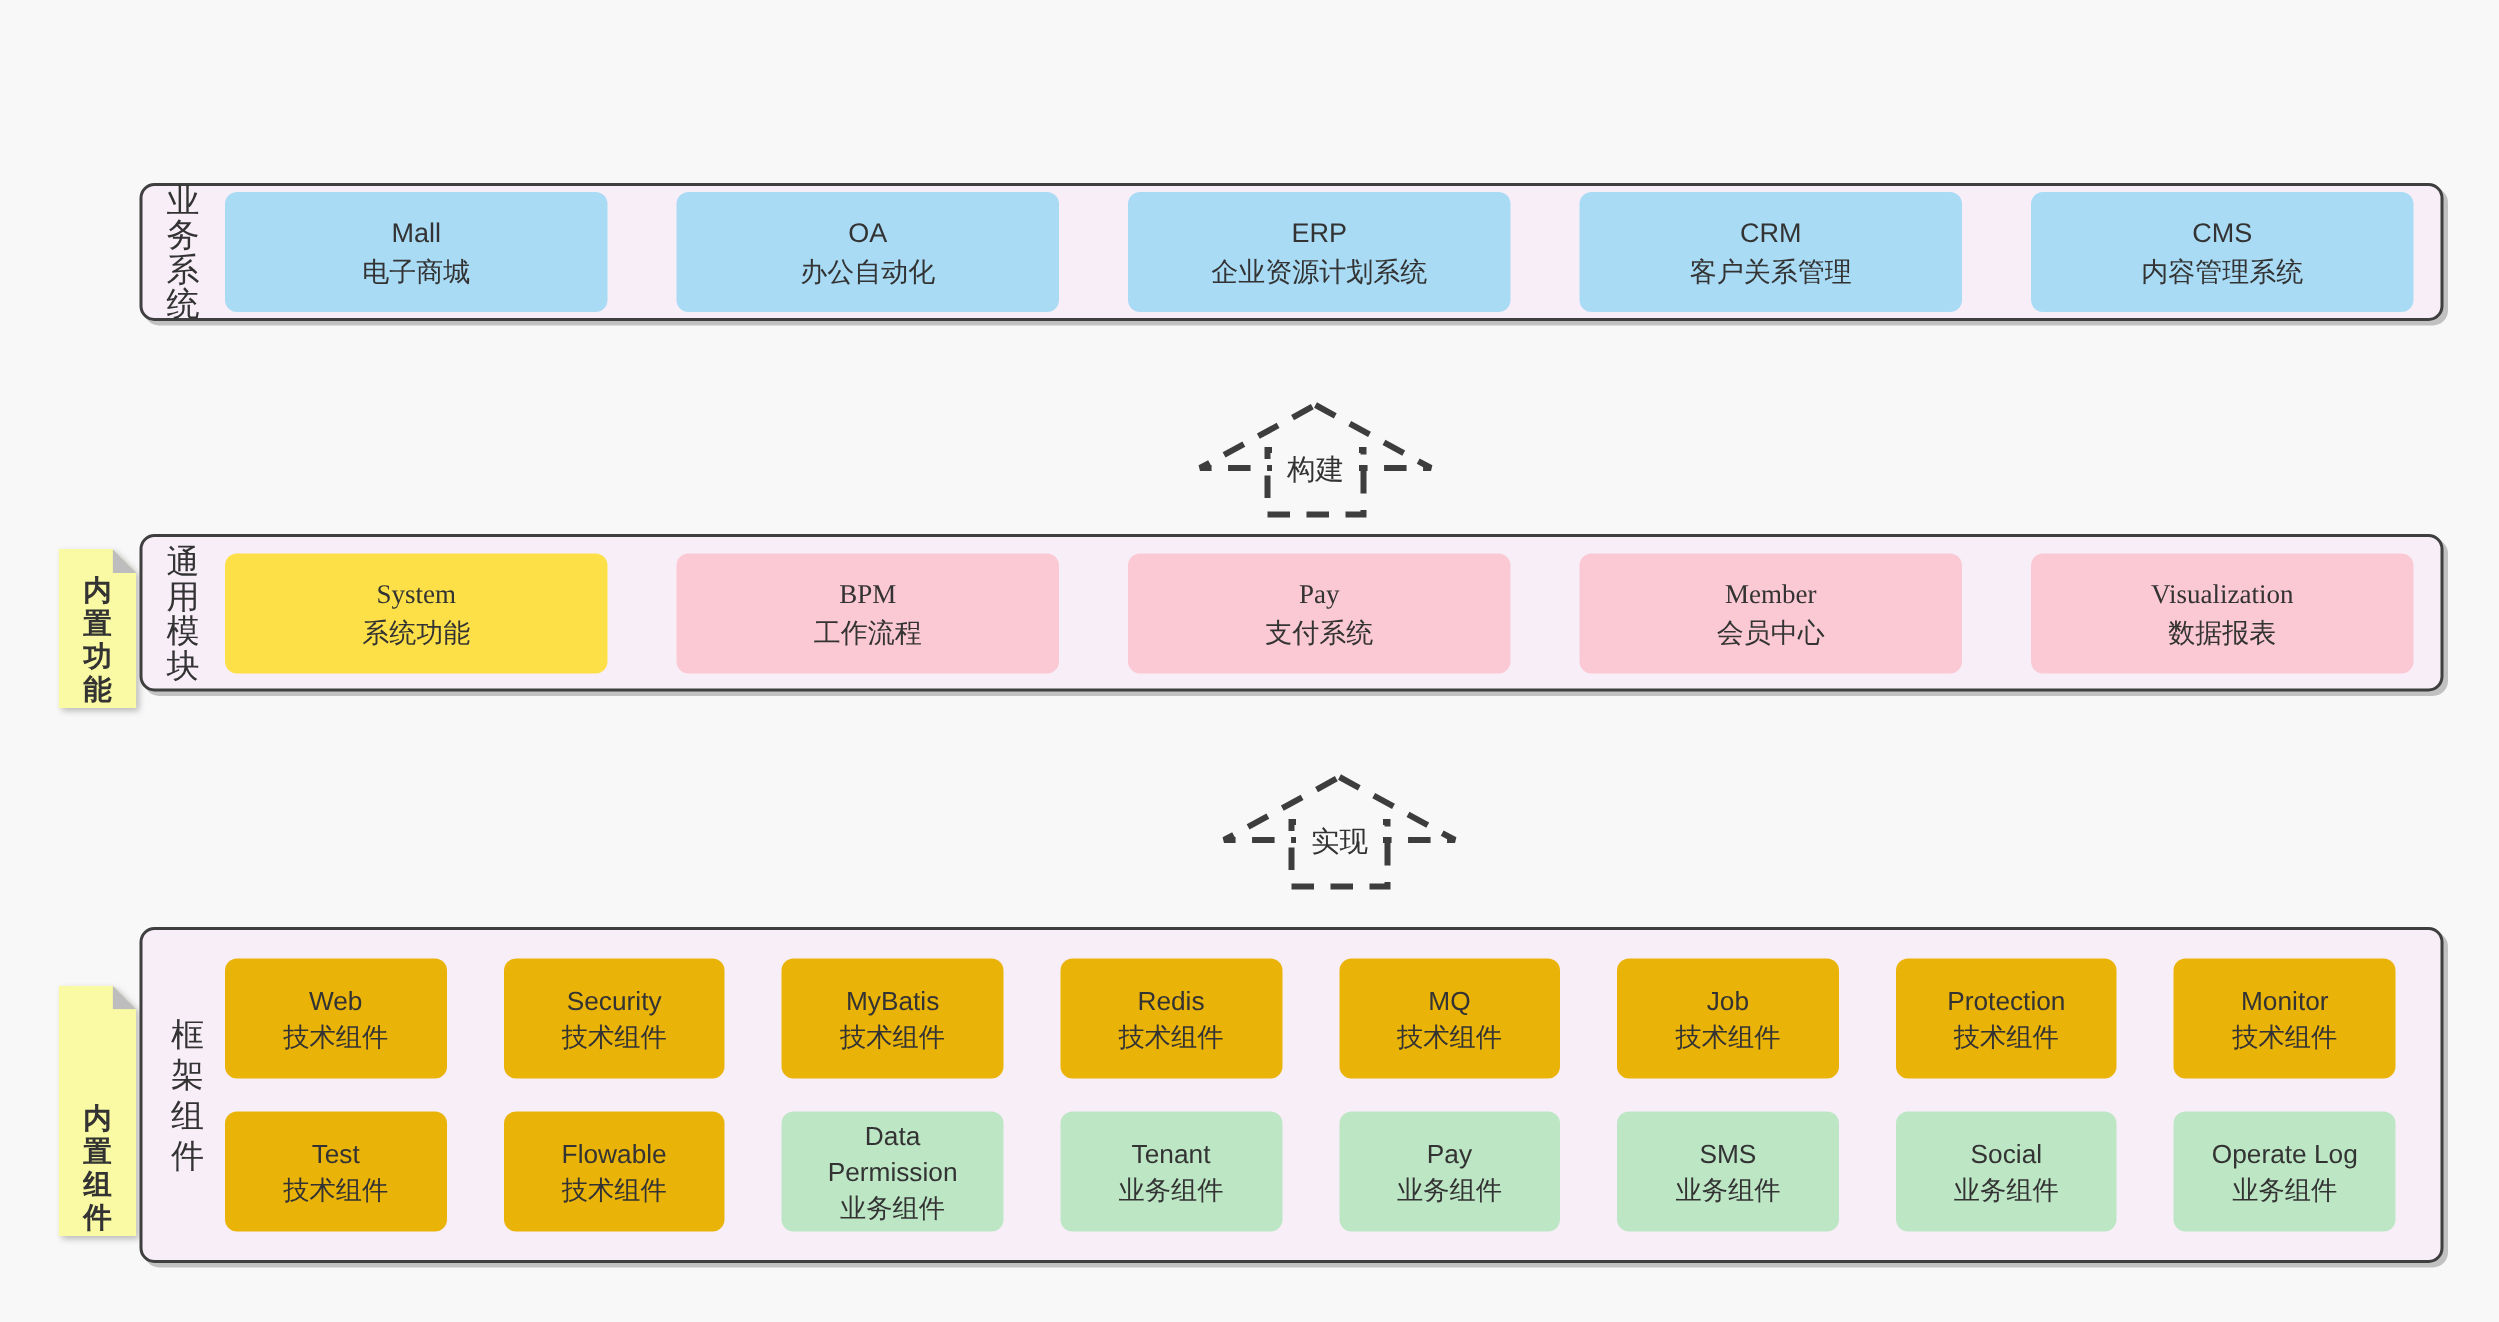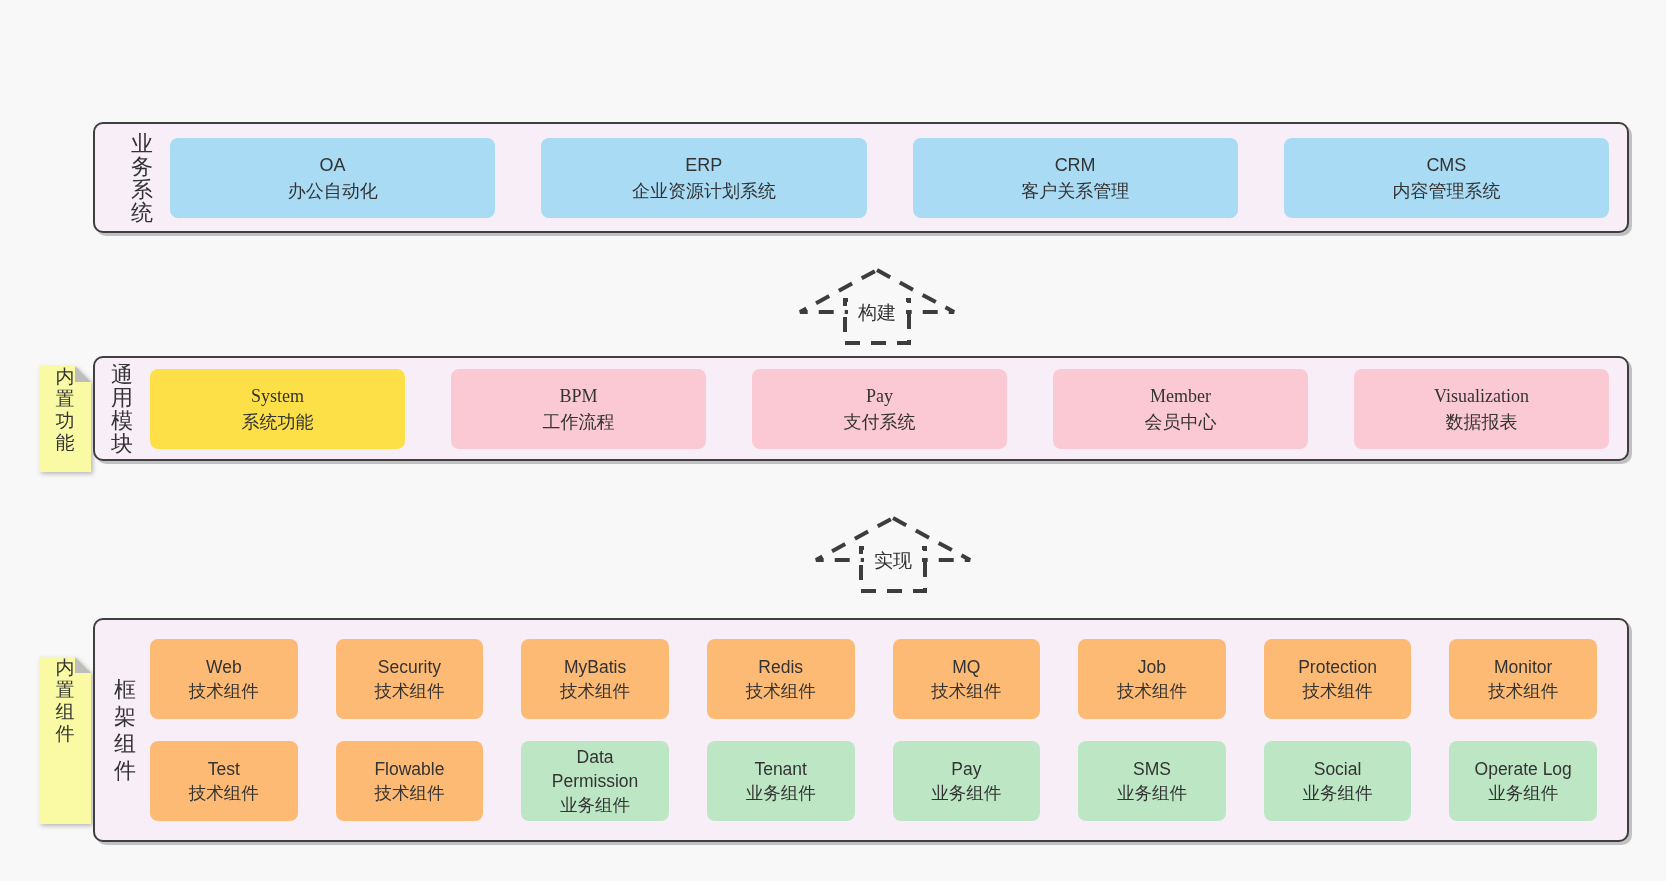--- a/index.html
+++ b/index.html
@@ -9,71 +9,75 @@
     font-family:"Liberation Sans","DejaVu Sans",sans-serif;
     color:#333;
   }
   
   .panel{
     position:absolute;left:93px;width:1536px;box-sizing:border-box;
     background:#f8eef8;border:2px solid #3f3f3f;border-radius:10px;
     box-shadow:3px 3px 0 rgba(0,0,0,.22);
     display:flex;align-items:center;z-index:2;
   }
-  #panel-business{top:122px;height:111px;padding-left:20px;}
+  #panel-business{top:122px;height:92px;}
   #panel-modules{top:356px;height:105px;font-family:Liberation Serif, serif;}
   #panel-components{top:618px;height:224px;}
   .vlabel{
     flex:none;width:28px;margin-left:13px;
     font-size:22px;line-height:23px;letter-spacing:0;
     word-break:break-all;text-align:center;color:#333;
   }
   #panel-components .vlabel{line-height:27px;text-align:right;}
   
   .items{flex:1;display:flex;gap:46px;margin:0 18px 0 14px;}
   .box{
     flex:1;height:80px;border-radius:8px;
     display:flex;flex-direction:column;justify-content:center;align-items:center;
     text-align:center;font-size:18px;line-height:26px;color:#333;
     padding:0 6px;box-sizing:border-box;
   }
   .blue{background:#a9dbf5;}
   .red{background:#fde047;}
   .pink{background:#fbc9d4;}
-  .green{background:#fdba74;}
+  .green{background:#eab308;}
   .lightgreen{background:#bde6c5;}
   .comp-grid{flex:1;display:flex;flex-direction:column;gap:22px;margin:0 30px 0 14px;}
   .comp-row{display:flex;gap:38px;}
   .comp-row .box{font-size:17.5px;line-height:24px;padding:0 14px;}
   
   .sticky{position:absolute;left:39px;width:52px;z-index:1;
           filter:drop-shadow(2px 2px 2px rgba(0,0,0,.25));}
   #sticky-modules{top:366px;height:106px;}
   #sticky-components{top:657px;height:167px;}
   .sticky-paper{position:absolute;inset:0;background:#fafaa4;
     clip-path:polygon(0 0,calc(100% - 16px) 0,100% 16px,100% 100%,0 100%);}
   .sticky-fold{position:absolute;top:0;right:0;width:16px;height:16px;
     background:#bdbdbd;clip-path:polygon(0 0,100% 100%,0 100%);}
-  .sticky-text{position:absolute;inset:0;display:flex;align-items:flex-start;justify-content:center;}
+  .sticky-text{position:absolute;inset:0;display:flex;align-items:flex-end;justify-content:center;font-weight:bold;}
   .sticky-text span{display:block;width:22px;font-size:19px;line-height:22px;
     word-break:break-all;text-align:center;color:#333;}
   
   .arrow{position:absolute;z-index:3;}
   #arrow-build{left:792px;top:266px;}
   #arrow-implement{left:808px;top:514px;}
 </style>
 </head>
 <body>
 
 <div id="canvas">
 
   <div class="panel" id="panel-business">
     <div class="vlabel">业务系统</div>
     <div class="items">
       <div class="box blue">
+        <span>Mall</span>
+        <span>电子商城</span>
+      </div>
+      <div class="box blue">
         <span>OA</span>
         <span>办公自动化</span>
       </div>
       <div class="box blue">
         <span>ERP</span>
         <span>企业资源计划系统</span>
       </div>
       <div class="box blue">
         <span>CRM</span>
         <span>客户关系管理</span>

